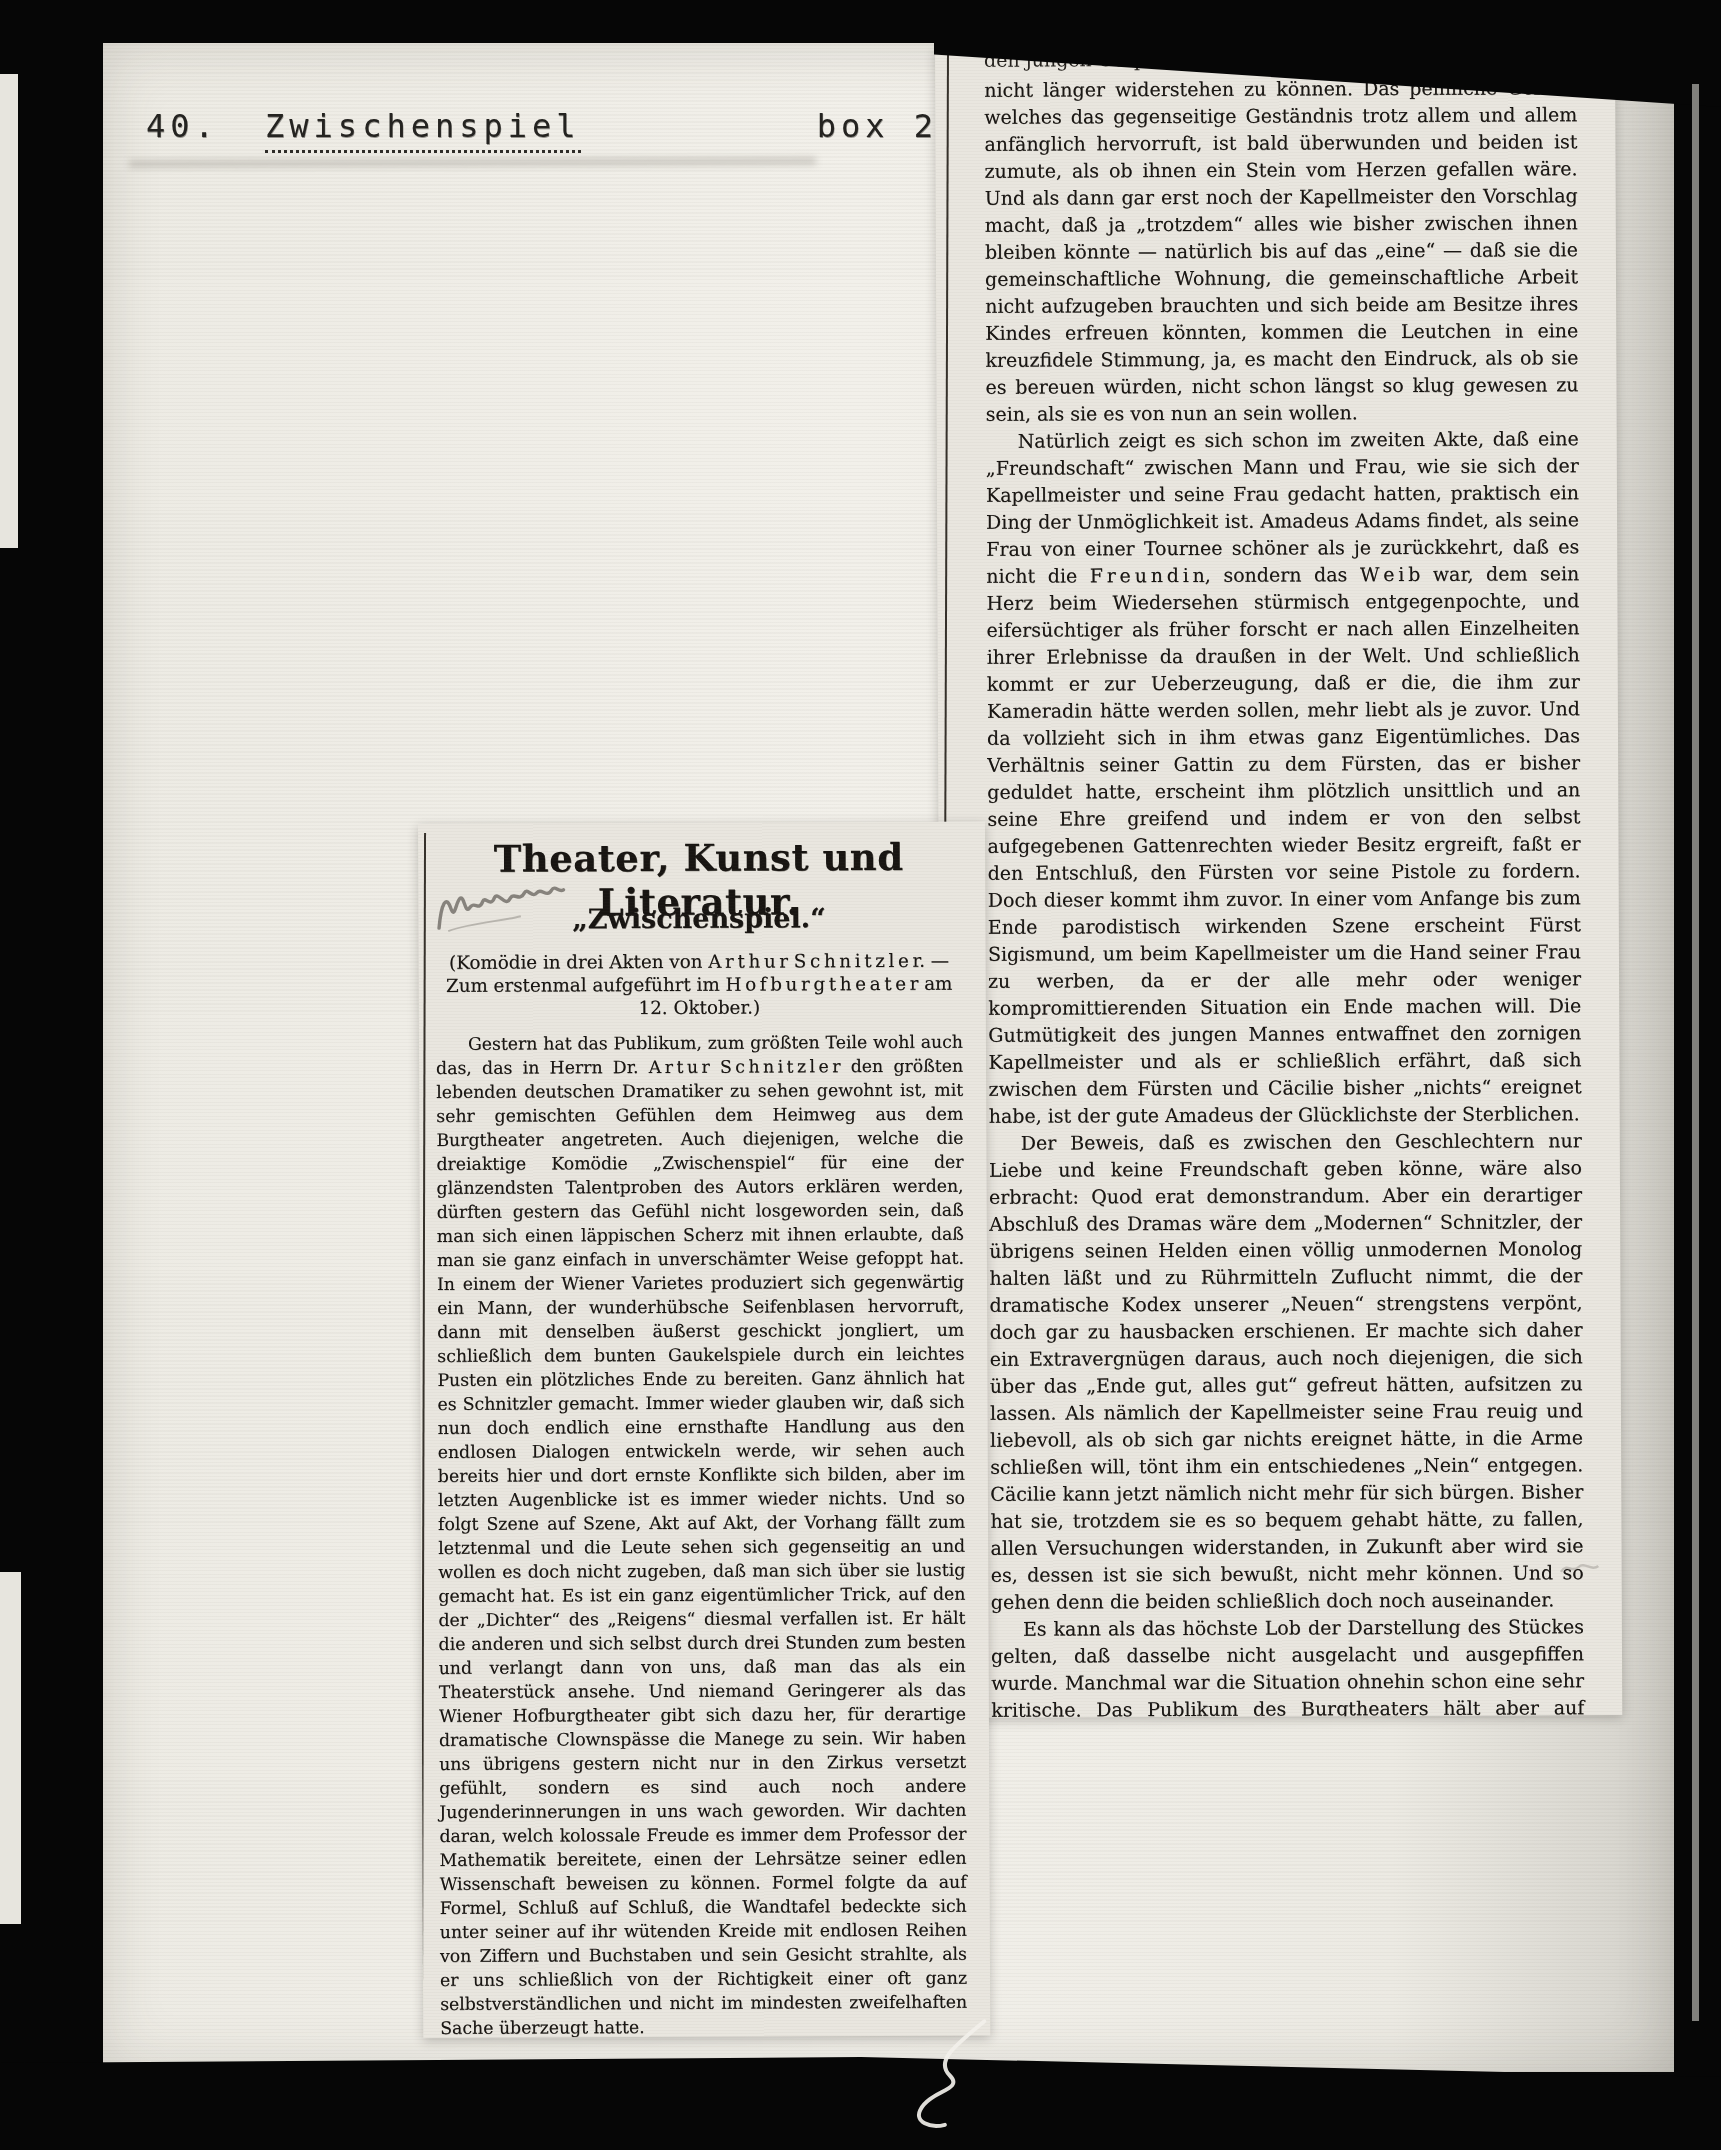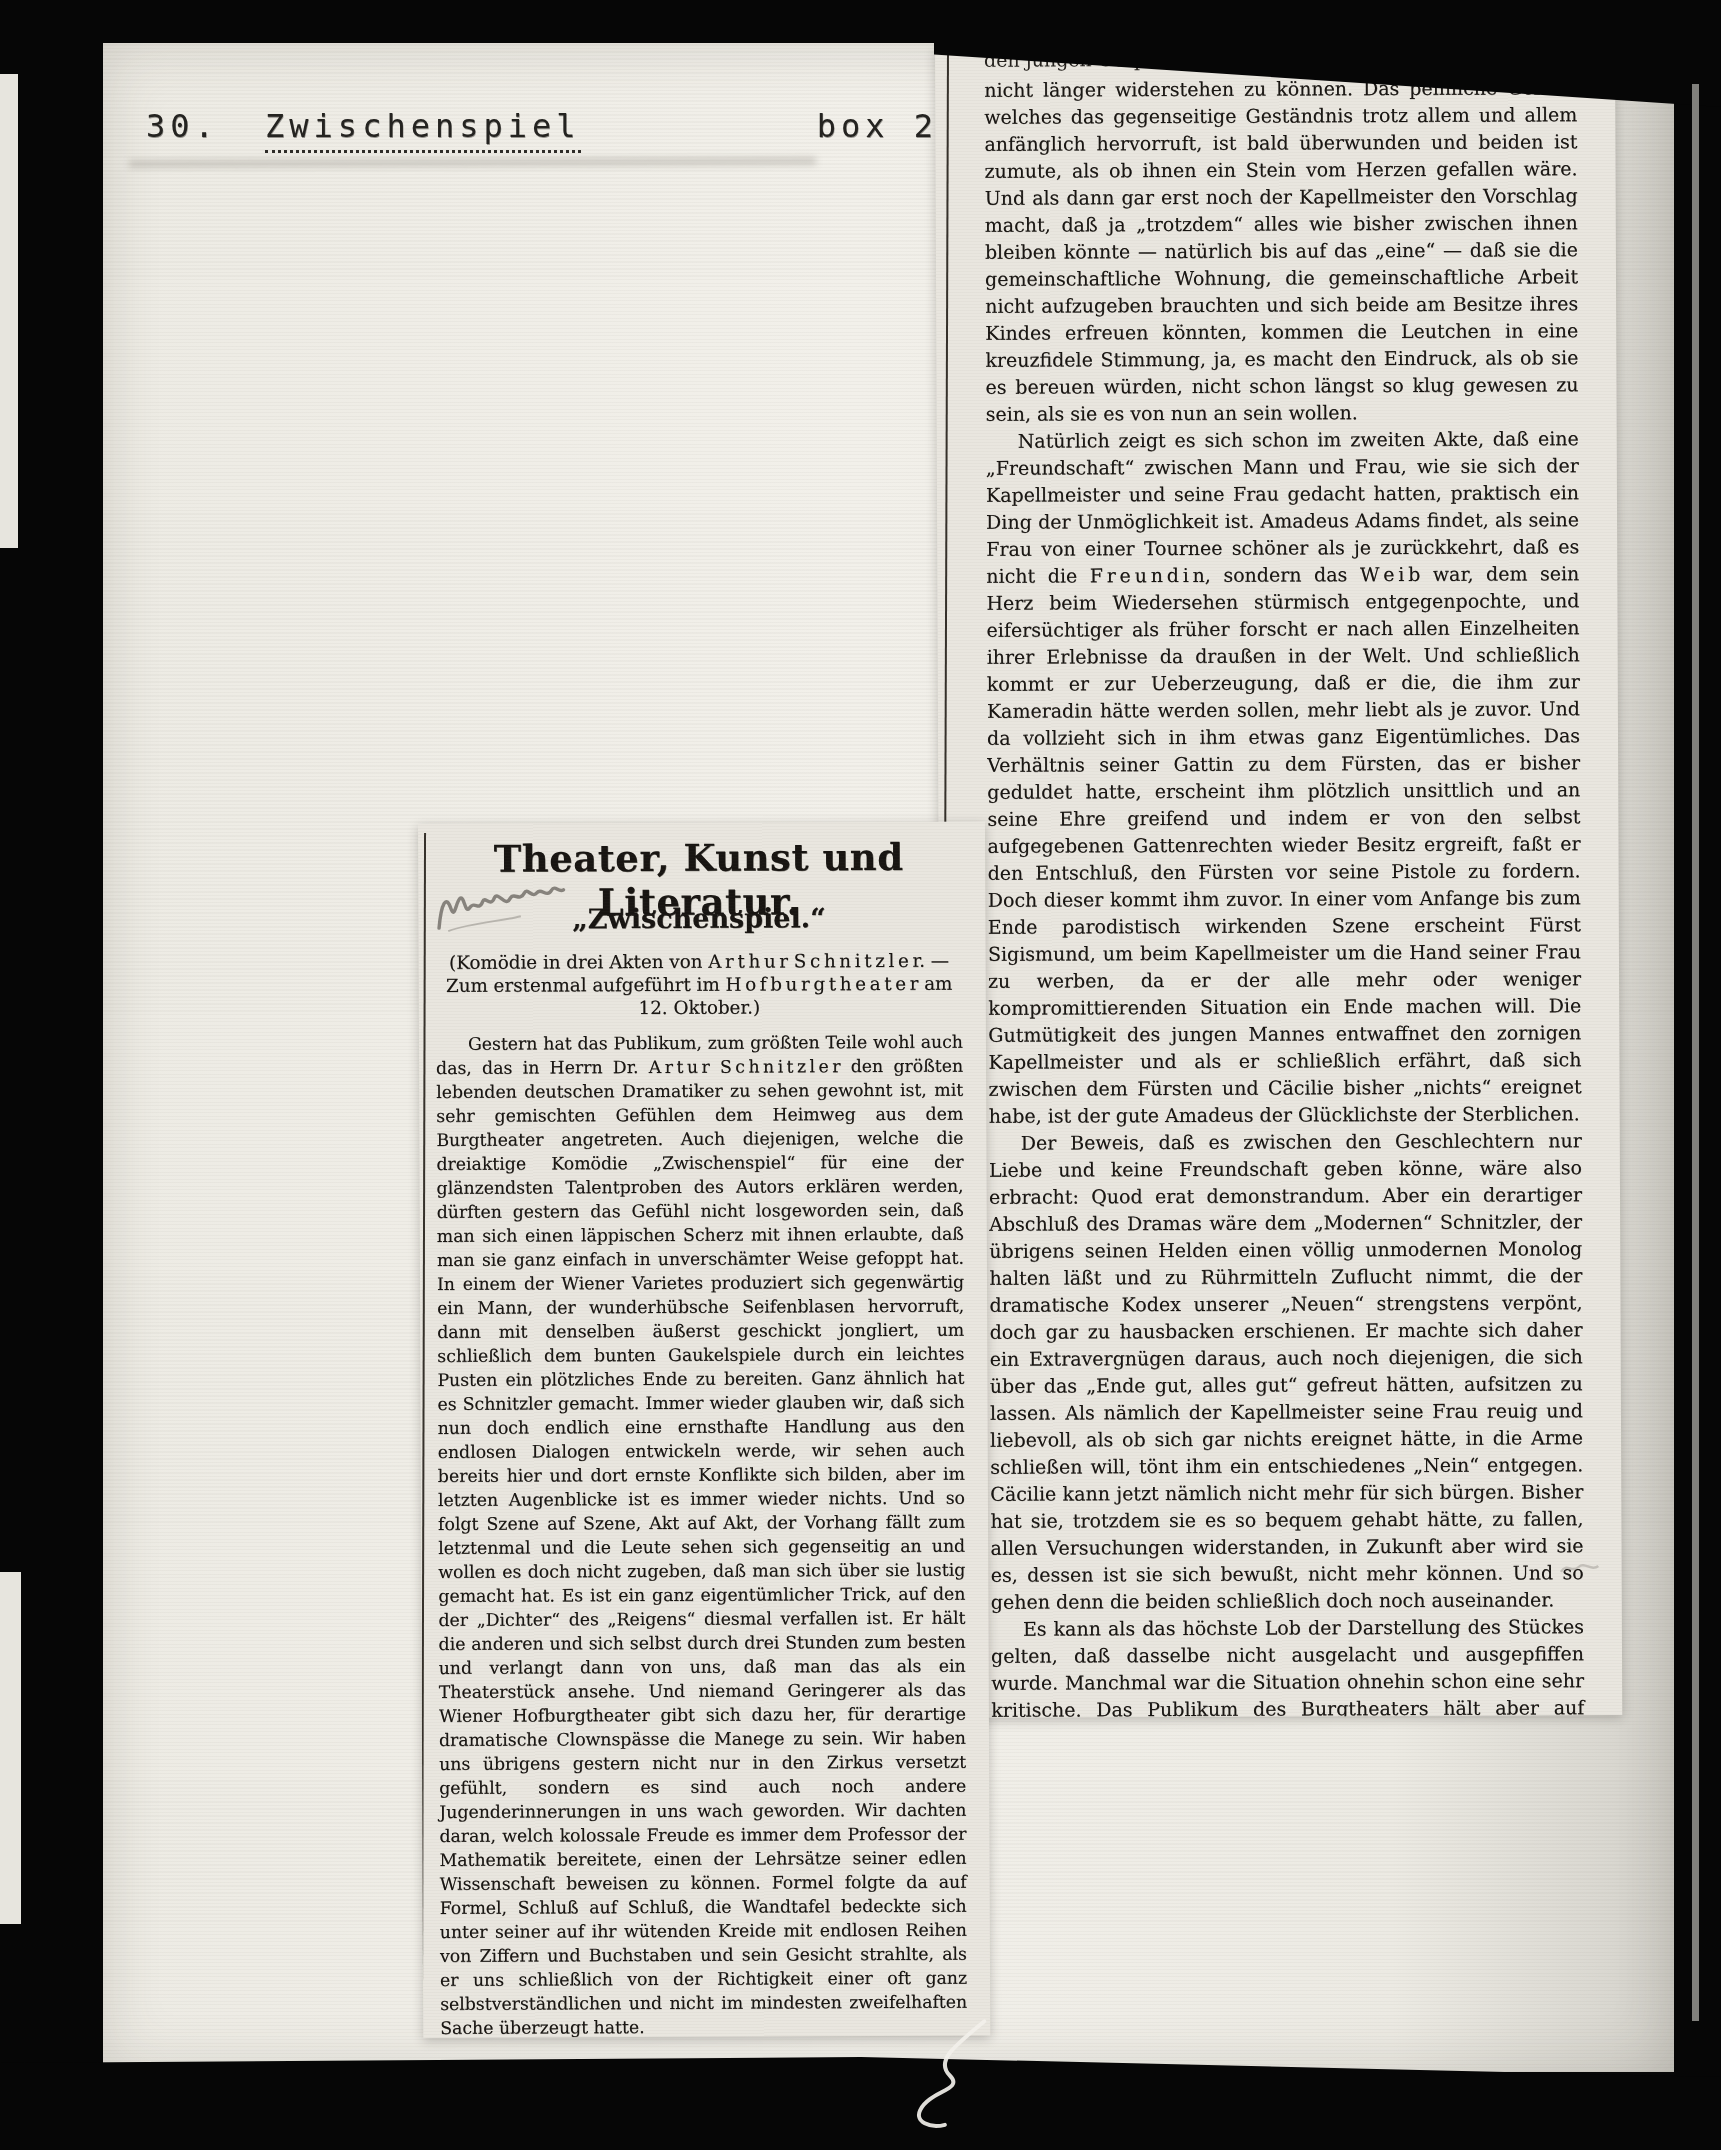--- a/index.html
+++ b/index.html
@@ -58,21 +58,21 @@
   .pencil{position:absolute;}
 </style>
 </head>
 <body>
 
 <div id="stage">
 
   <div class="page"></div>
 
   <div class="typed">
-    <span class="num">30.</span>
+    <span class="num">40.</span>
     <span class="underlined">Zwischenspiel</span>
     <span class="box">box 25/1</span>
   </div>
   <div class="smudge"></div>
 
   <div class="clip" id="clip-right">
     <div class="cutline" style="left:49px;top:2px;width:593px;height:24px;">den jungen Gespielen</div>
     <div class="news" style="position:absolute;left:49px;top:30px;width:593px;">
       <p class="noindent">nicht länger widerstehen zu können. Das peinliche Gefühl, welches das gegenseitige Geständnis trotz allem und allem anfänglich hervorruft, ist bald überwunden und beiden ist zumute, als ob ihnen ein Stein vom Herzen gefallen wäre. Und als dann gar erst noch der Kapellmeister den Vorschlag macht, daß ja „trotzdem“ alles wie bisher zwischen ihnen bleiben könnte — natürlich bis auf das „eine“ — daß sie die gemeinschaftliche Wohnung, die gemeinschaftliche Arbeit nicht aufzugeben brauchten und sich beide am Besitze ihres Kindes erfreuen könnten, kommen die Leutchen in eine kreuzfidele Stimmung, ja, es macht den Eindruck, als ob sie es bereuen würden, nicht schon längst so klug gewesen zu sein, als sie es von nun an sein wollen.</p>
       <p>Natürlich zeigt es sich schon im zweiten Akte, daß eine „Freundschaft“ zwischen Mann und Frau, wie sie sich der Kapellmeister und seine Frau gedacht hatten, praktisch ein Ding der Unmöglichkeit ist. Amadeus Adams findet, als seine Frau von einer Tournee schöner als je zurückkehrt, daß es nicht die F r e u n d i n, sondern das W e i b war, dem sein Herz beim Wiedersehen stürmisch entgegenpochte, und eifersüchtiger als früher forscht er nach allen Einzelheiten ihrer Erlebnisse da draußen in der Welt. Und schließlich kommt er zur Ueberzeugung, daß er die, die ihm zur Kameradin hätte werden sollen, mehr liebt als je zuvor. Und da vollzieht sich in ihm etwas ganz Eigentümliches. Das Verhältnis seiner Gattin zu dem Fürsten, das er bisher geduldet hatte, erscheint ihm plötzlich unsittlich und an seine Ehre greifend und indem er von den selbst aufgegebenen Gattenrechten wieder Besitz ergreift, faßt er den Entschluß, den Fürsten vor seine Pistole zu fordern. Doch dieser kommt ihm zuvor. In einer vom Anfange bis zum Ende parodistisch wirkenden Szene erscheint Fürst Sigismund, um beim Kapellmeister um die Hand seiner Frau zu werben, da er der alle mehr oder weniger kompromittierenden Situation ein Ende machen will. Die Gutmütigkeit des jungen Mannes entwaffnet den zornigen Kapellmeister und als er schließlich erfährt, daß sich zwischen dem Fürsten und Cäcilie bisher „nichts“ ereignet habe, ist der gute Amadeus der Glücklichste der Sterblichen.</p>

